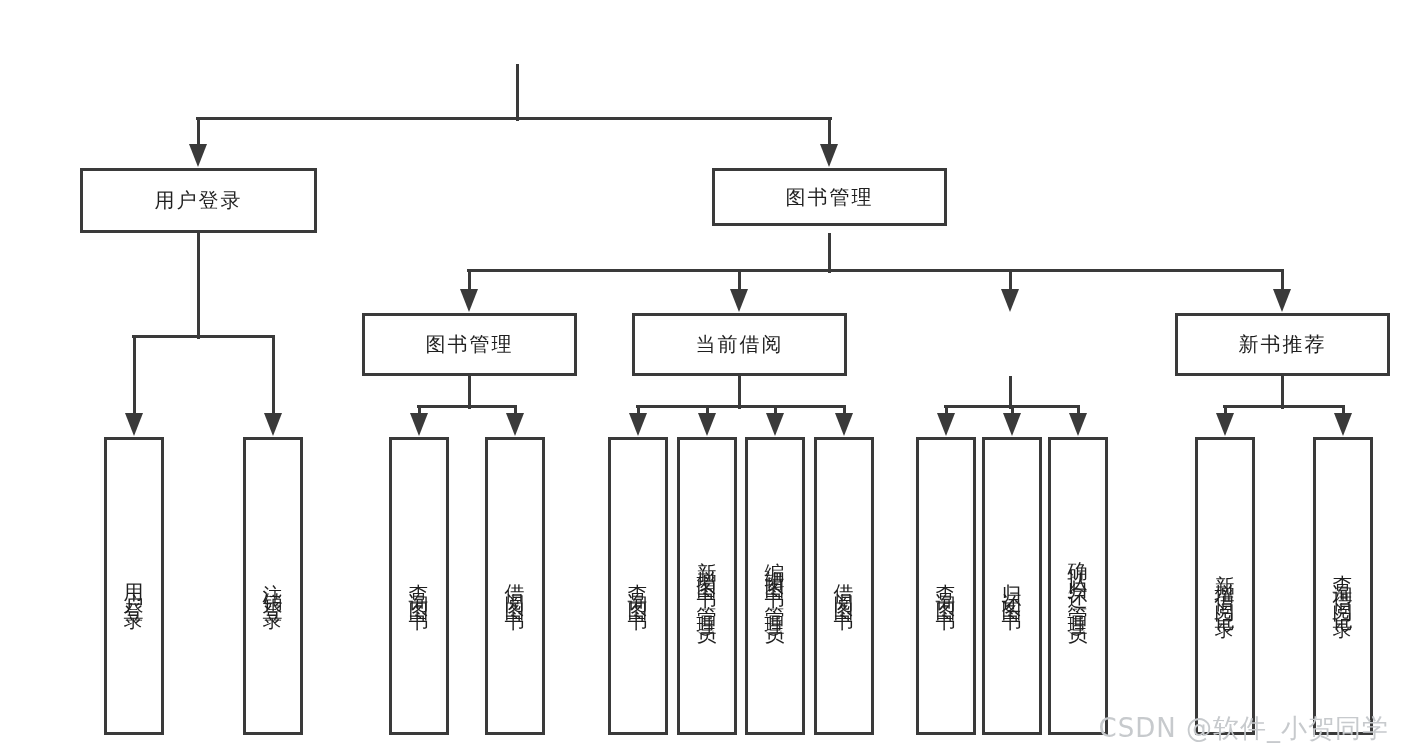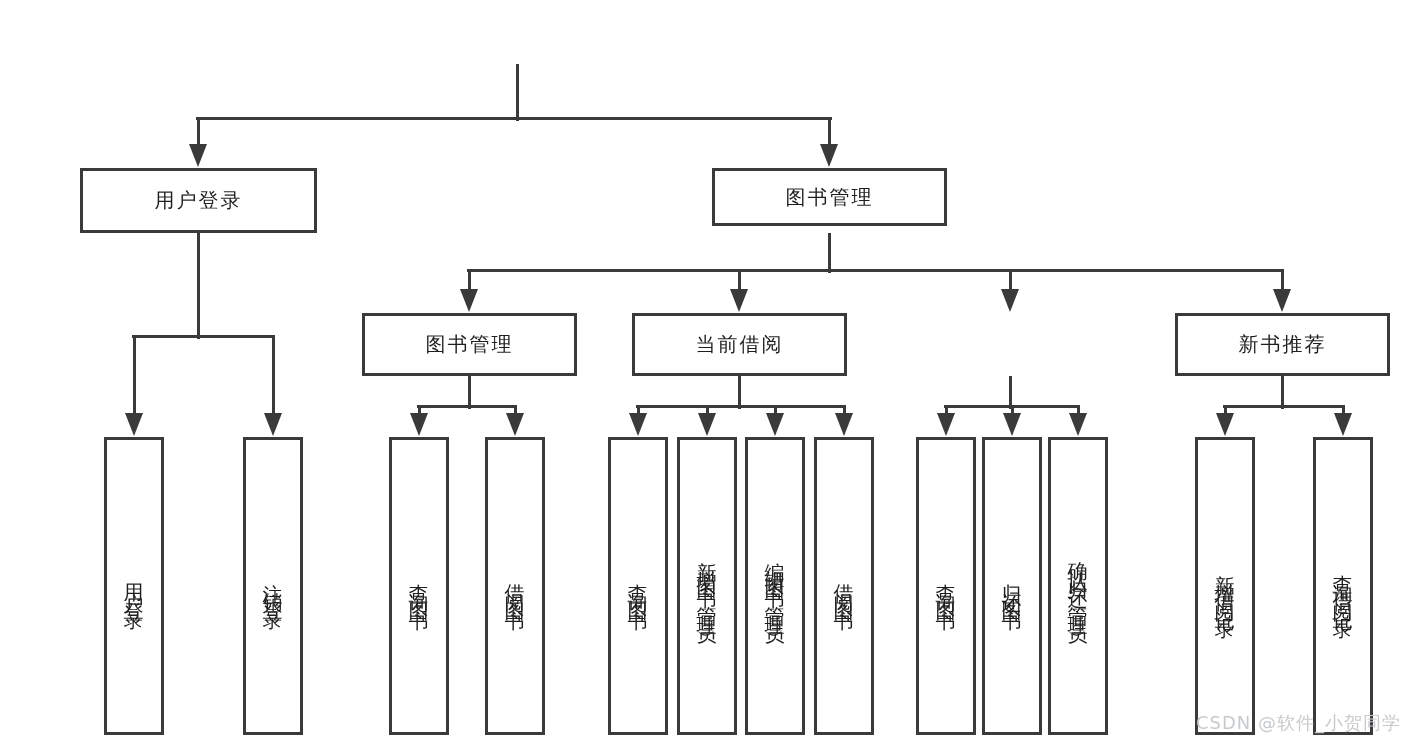--- a/index.html
+++ b/index.html
@@ -20,22 +20,22 @@
     font-size:20px; color:#1f1f1f; letter-spacing:9px; line-height:1;
   }
   .vline { position:absolute; width:3px; background:#3a3a3a; z-index:1; }
   .hline { position:absolute; height:3px; background:#3a3a3a; z-index:1; }
   .arrow {
     position:absolute; width:0; height:0; z-index:1;
     border-left:9px solid transparent; border-right:9px solid transparent;
     border-top:23px solid #3a3a3a;
   }
   .watermark {
-    position:absolute; top:711px; right:4px; z-index:5;
-    font-size:18px; color:#c7cacd; letter-spacing:1px; white-space:nowrap;
+    position:absolute; top:711px; right:16px; z-index:5;
+    font-size:26px; color:#c7cacd; letter-spacing:1px; white-space:nowrap;
   }
 </style>
 </head>
 <body>
 
 <div class="canvas">
 
 
   <div class="hbox" style="left:80px; top:168px; width:237px; height:65px;">用户登录</div>
   <div class="hbox" style="left:712px; top:168px; width:235px; height:58px;">图书管理</div>

